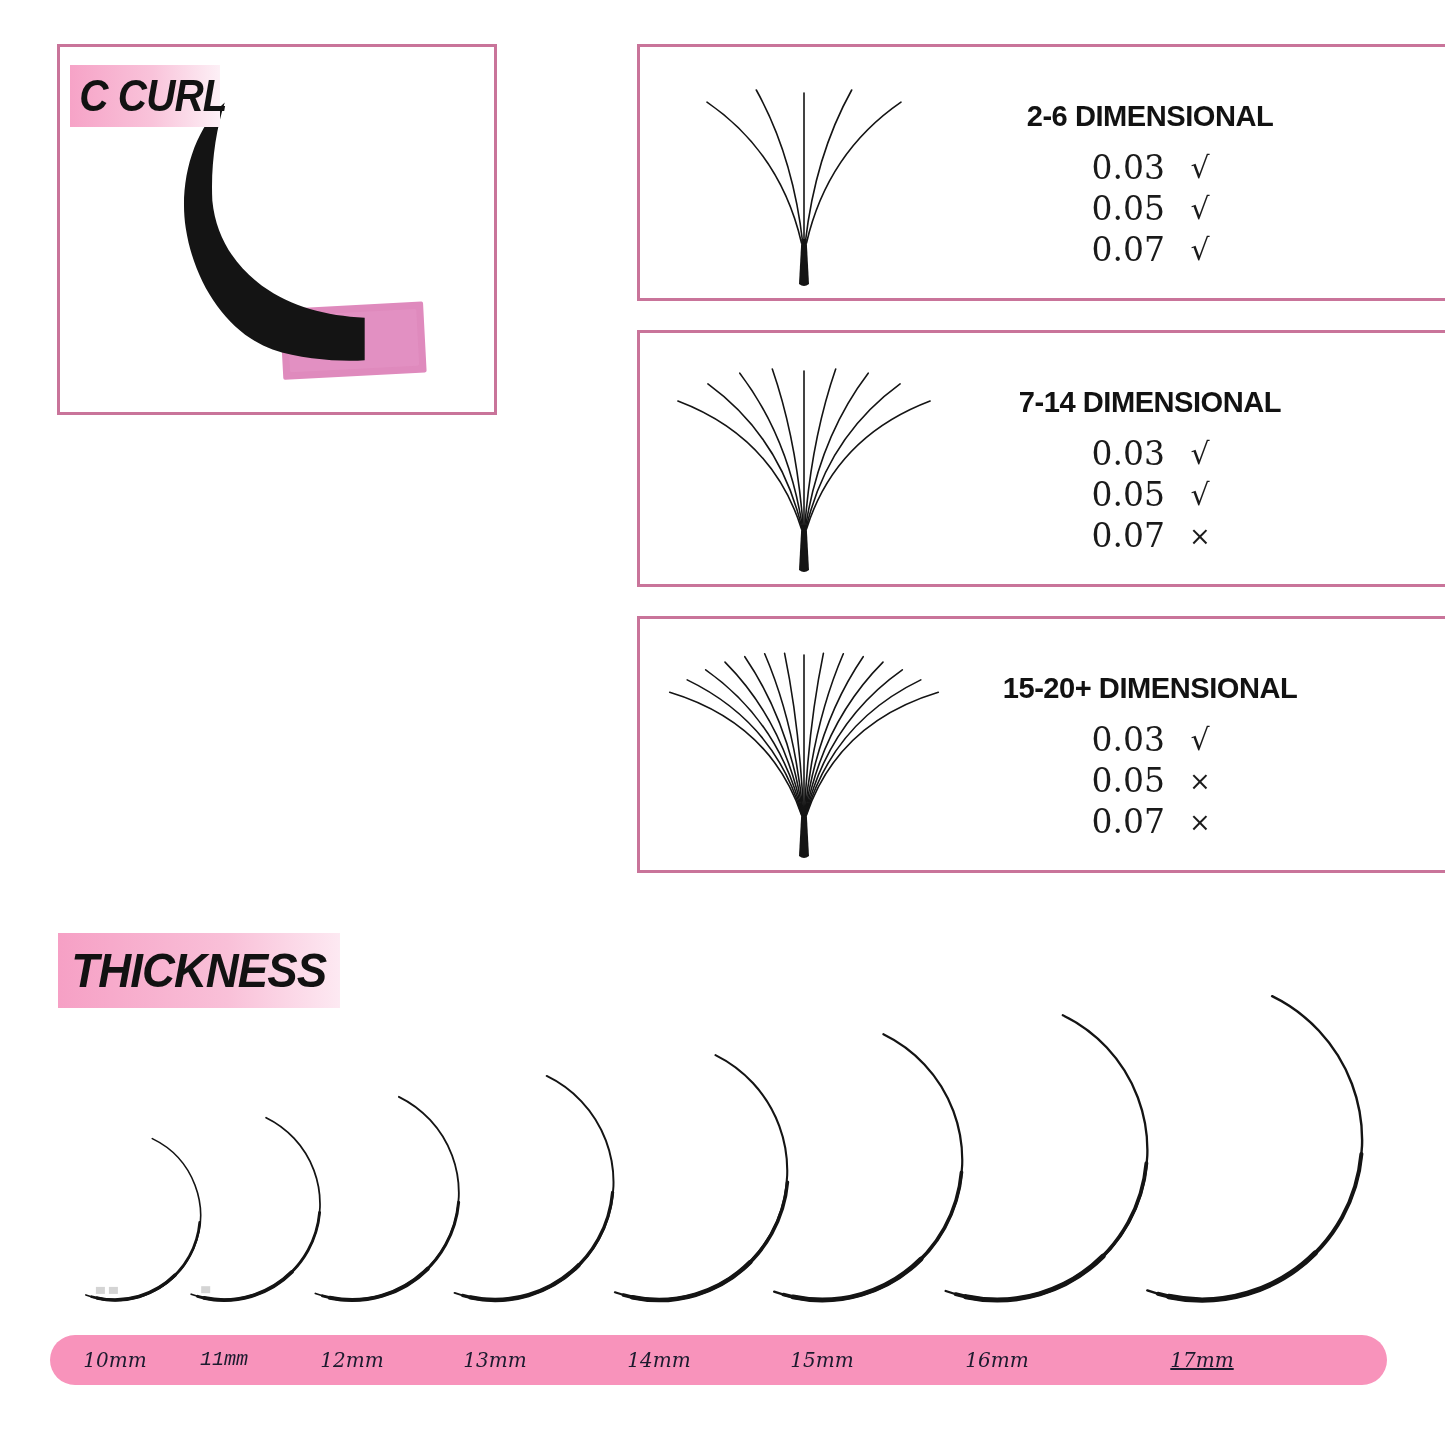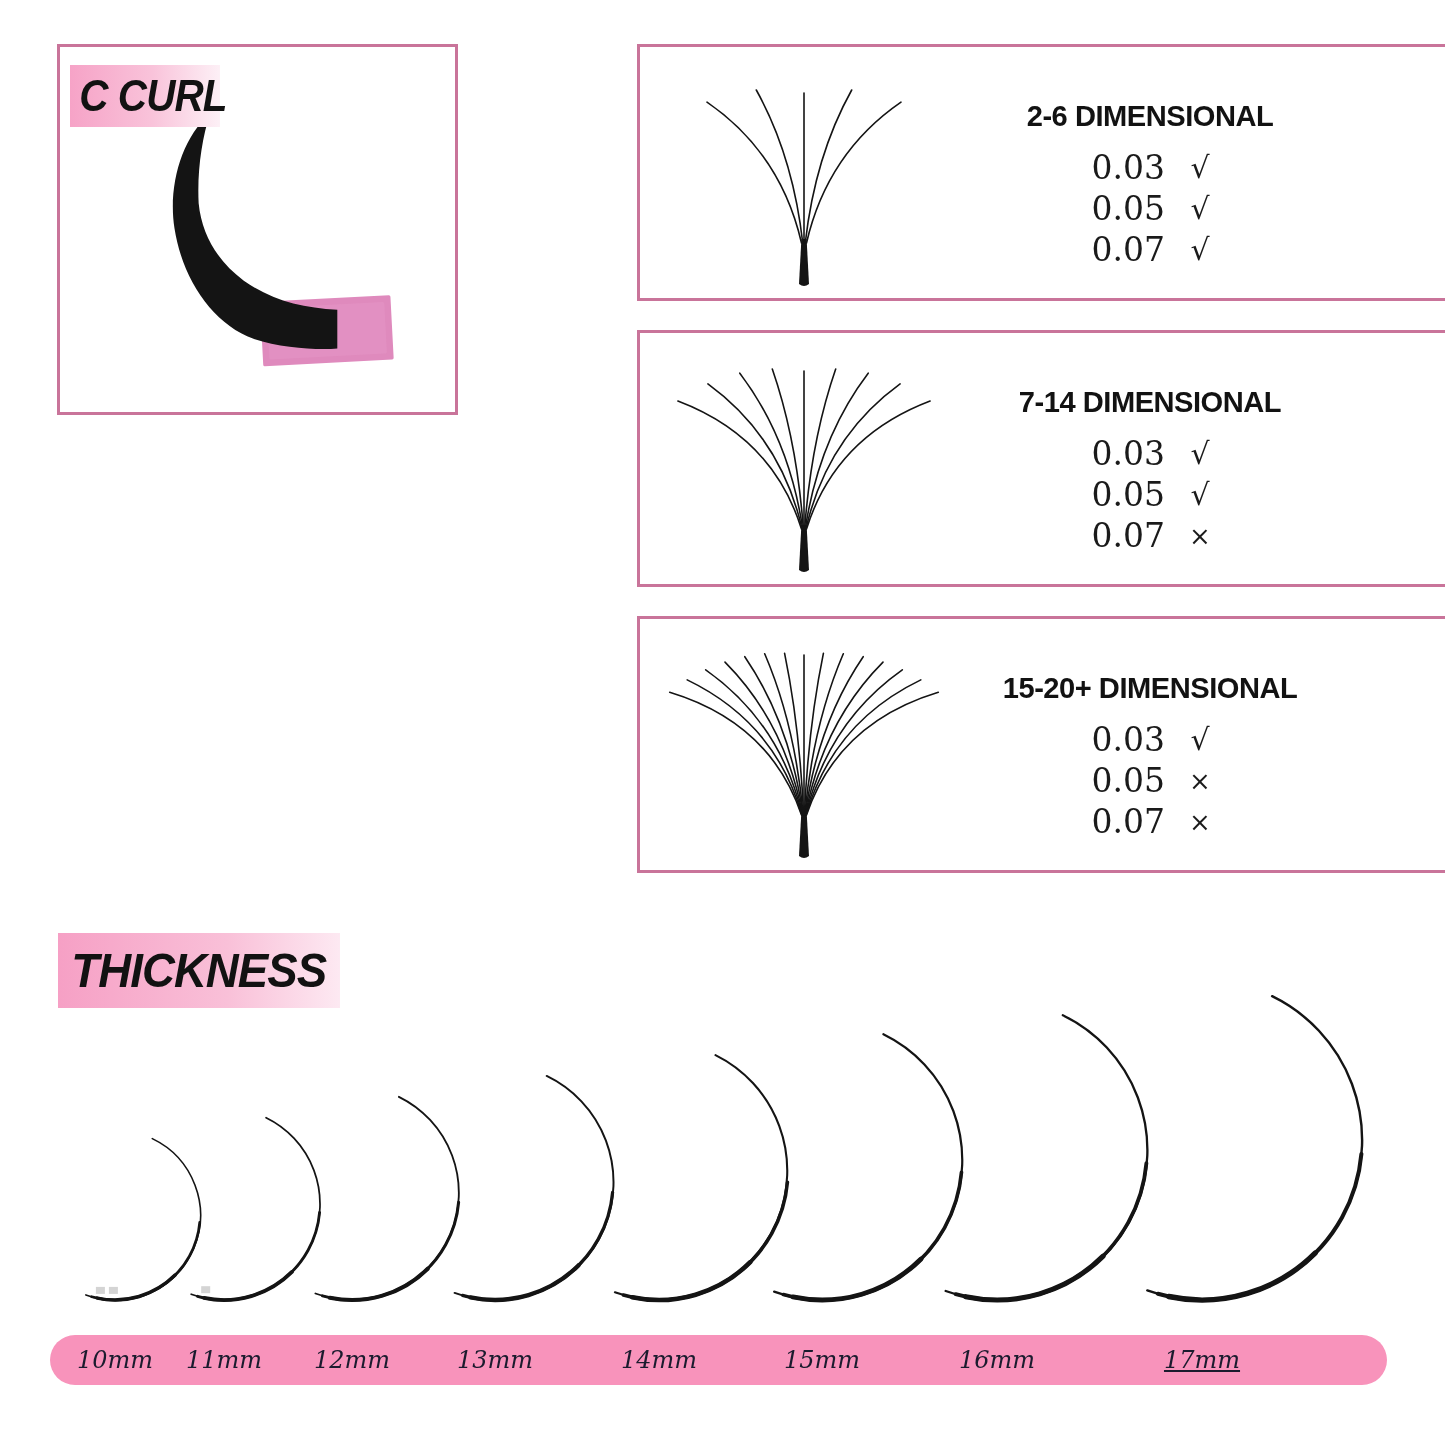--- a/index.html
+++ b/index.html
@@ -1,20 +1,20 @@
 <!DOCTYPE html>
 <html><head>
 <meta charset="utf-8">
 <style>
   html,body{margin:0;padding:0;background:#fff;}
   .canvas{position:relative;width:1445px;height:1445px;background:#ffffff;overflow:hidden;
           font-family:"Liberation Sans",sans-serif;}
   .panel{position:absolute;border:3px solid #c9749a;background:#fff;box-sizing:border-box;}
   
-  #panel-c{left:57px;top:44px;width:401px;height:371px;}
+  #panel-c{left:57px;top:44px;width:440px;height:371px;}
   #panel-d{left:57px;top:492px;width:496px;height:371px;}
   .curl-label{position:absolute;left:10px;top:18px;width:150px;height:62px;
               background:linear-gradient(to right,#f6a3c7 0%,#f9c3da 55%,#fdf0f6 100%);
               display:flex;align-items:center;z-index:3;}
   .curl-label span{font-style:italic;font-weight:bold;font-size:44px;color:#121212;
                    letter-spacing:-1px;padding-left:10px;white-space:nowrap;
                    transform:scaleX(.92);transform-origin:left center;}
   .curl-svg{position:absolute;left:0;top:0;width:100%;height:100%;z-index:2;}
   
   .dim-panel{left:637px;width:847px;height:257px;}
@@ -35,21 +35,21 @@
   
   .thickness-label{position:absolute;left:58px;top:933px;width:282px;height:75px;
               background:linear-gradient(to right,#f6a0c5 0%,#f9c0d8 60%,#fde9f2 100%);
               display:flex;align-items:center;}
   .thickness-label span{font-style:italic;font-weight:bold;font-size:48px;color:#121212;
               letter-spacing:-1px;padding-left:14px;transform:scaleX(.95);transform-origin:left center;}
   #curves-svg{position:absolute;left:40px;top:960px;width:1405px;height:360px;}
   .size-bar{position:absolute;left:50px;top:1335px;width:1337px;height:50px;
             border-radius:25px;background:#f893bb;}
   .size-label{position:absolute;top:0;height:50px;line-height:50px;transform:translateX(-50%);
-              font-family:"DejaVu Serif",serif;font-style:italic;font-size:24px;color:#1b1b2e;}
+              font-family:"DejaVu Serif",serif;font-style:italic;font-size:20px;color:#1b1b2e;}
 </style>
 </head>
 <body>
 
 <div class="canvas">
 
   <div class="panel" id="panel-c">
     <div class="curl-label">
       <span>C CURL</span>
     </div>
@@ -195,21 +195,21 @@
       <path d="M 1022.8 55.2 A 150 150 0 0 1 905.7 331.0" fill="none" stroke="#141414" stroke-width="2.32" stroke-linecap="round"></path>
       <path d="M 1106.4 203.1 A 150 150 0 0 1 915.7 334.2" fill="none" stroke="#141414" stroke-width="3.83" stroke-linecap="round"></path>
       <path d="M 1063.1 296.1 A 150 150 0 0 1 925.8 336.7" fill="none" stroke="#141414" stroke-width="5.10" stroke-linecap="round"></path>
       <path d="M 1232.1 36.2 A 160 160 0 0 1 1107.3 330.4" fill="none" stroke="#141414" stroke-width="2.44" stroke-linecap="round"></path>
       <path d="M 1321.4 193.9 A 160 160 0 0 1 1117.9 333.8" fill="none" stroke="#141414" stroke-width="4.03" stroke-linecap="round"></path>
       <path d="M 1275.1 293.1 A 160 160 0 0 1 1128.7 336.5" fill="none" stroke="#141414" stroke-width="5.37" stroke-linecap="round"></path>
     </svg>
 
   <div class="size-bar" id="size-bar">
       <span class="size-label" style="left: 65px;">10mm</span>
-      <span class="size-label" style="left: 174px;">11mm</span>
+      <span class="size-label" style="left: 174px; font-family: Liberation Mono, monospace;">11mm</span>
       <span class="size-label" style="left: 302px;">12mm</span>
       <span class="size-label" style="left: 445px;">13mm</span>
       <span class="size-label" style="left: 609px;">14mm</span>
       <span class="size-label" style="left: 772px;">15mm</span>
       <span class="size-label" style="left: 947px;">16mm</span>
       <span class="size-label" style="left: 1152px; text-decoration: underline;">17mm</span>
     </div>
 
 </div>
 

